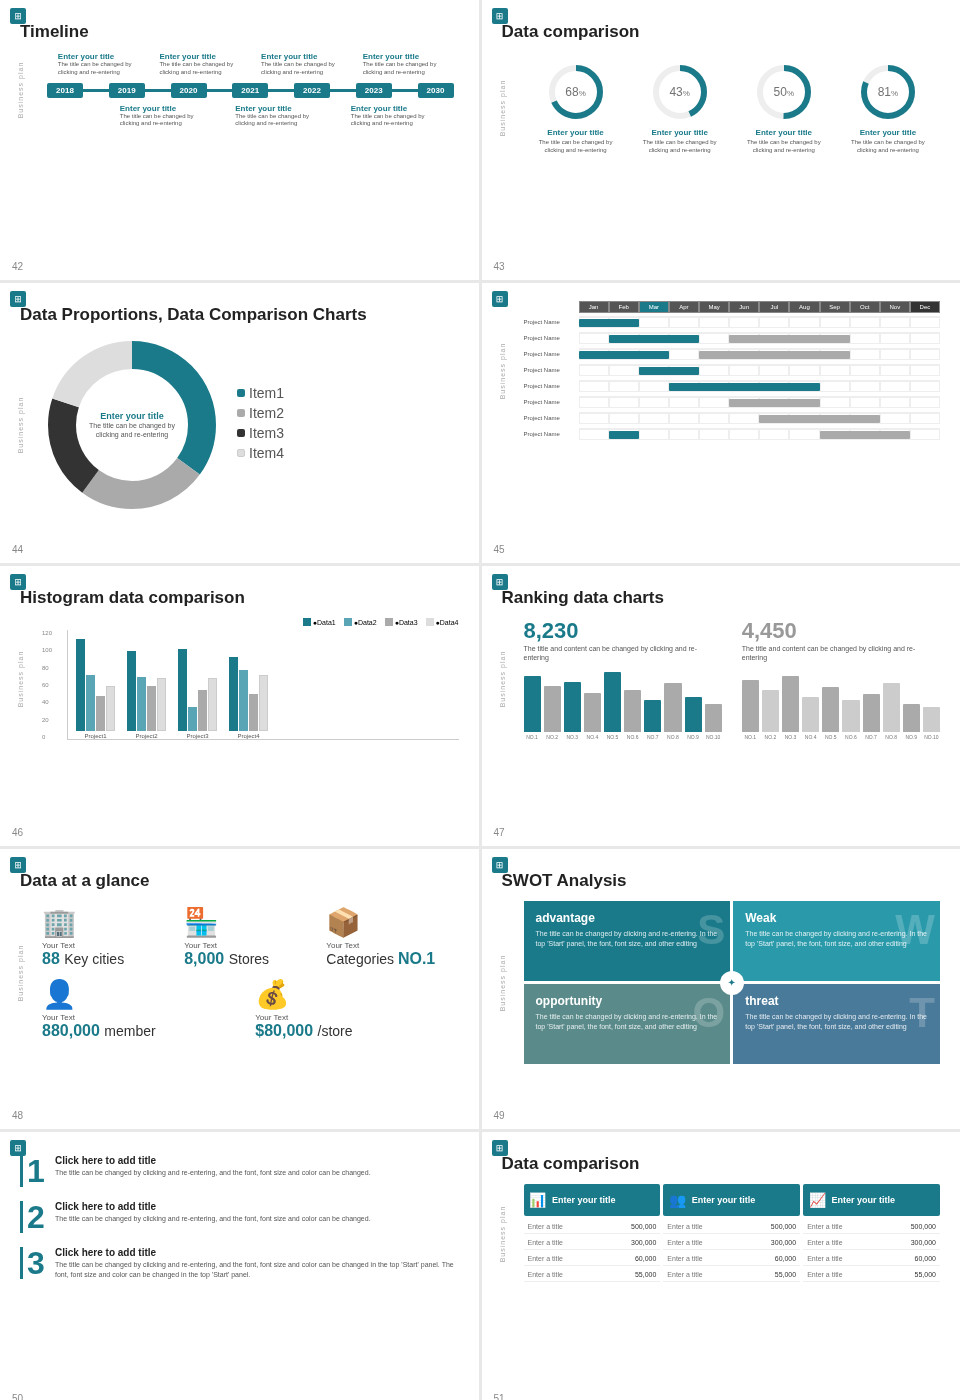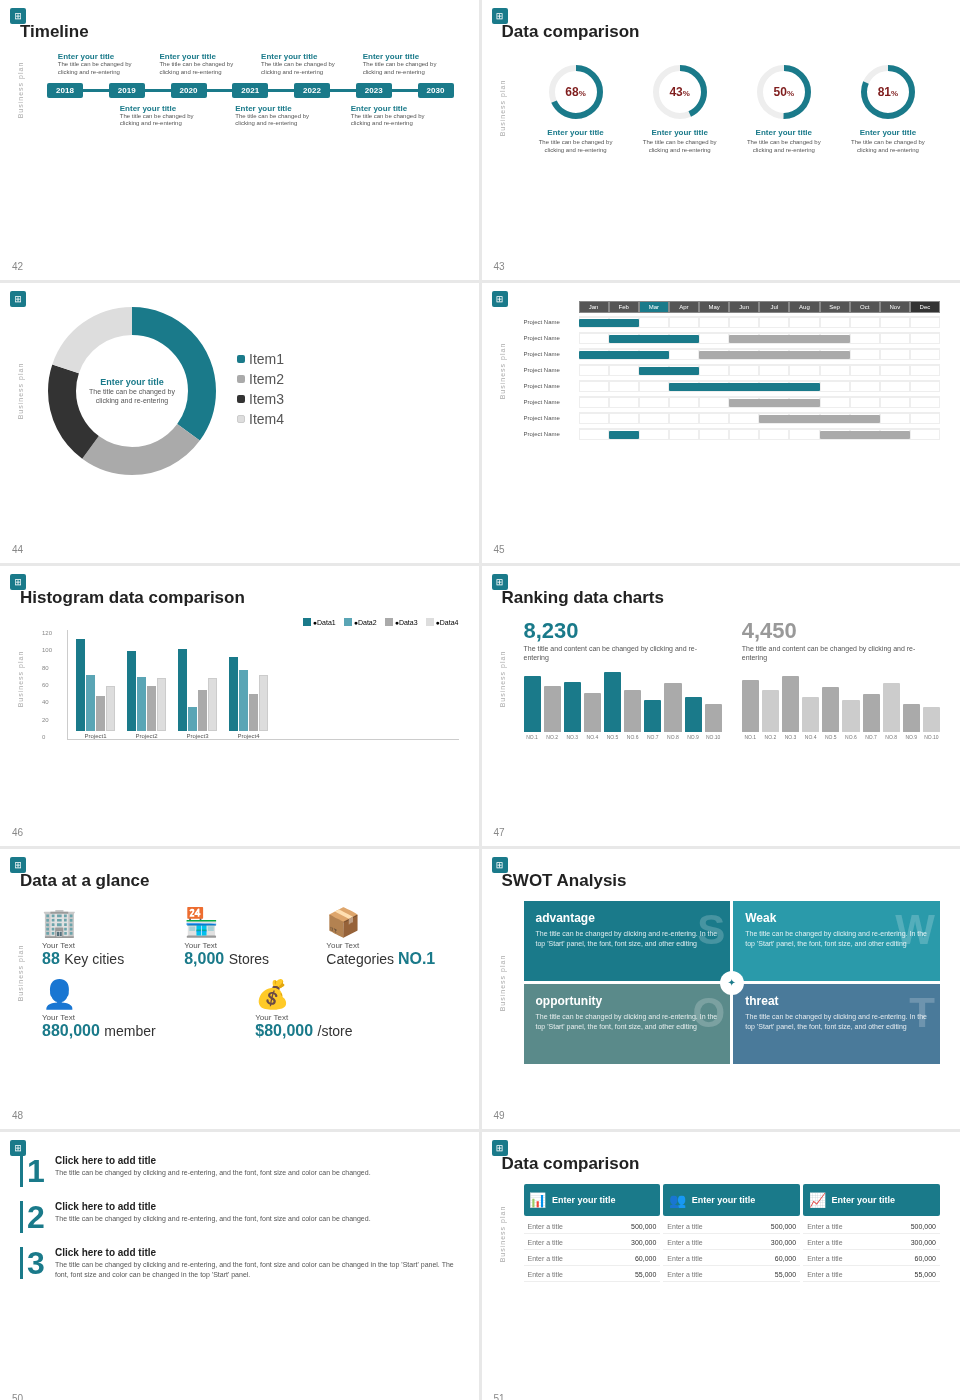--- a/index.html
+++ b/index.html
@@ -118,21 +118,21 @@
       width: 60px;
       height: 60px;
       border-radius: 50%;
       margin: 0 auto 6px;
       position: relative;
       display: flex;
       align-items: center;
       justify-content: center;
     }
     .circle-ring svg { position: absolute; top: 0; left: 0; transform: rotate(-90deg); }
-    .circle-pct { font-size: 12px; font-weight: bold; color: #7f1d1d; z-index: 1; text-align: center; }
+    .circle-pct { font-size: 12px; font-weight: normal; color: #737373; z-index: 1; text-align: center; }
     .circle-item-title { color: #1a7a8a; font-weight: bold; font-size: 8px; margin-bottom: 2px; }
     .circle-item-desc { color: #555; font-size: 6px; line-height: 1.3; }
     
     
     .donut-container { display: flex; align-items: center; gap: 15px; }
     .donut-chart { position: relative; width: 180px; height: 180px; flex-shrink: 0; }
     .donut-center {
       position: absolute;
       top: 50%; left: 50%;
       transform: translate(-50%, -50%);
@@ -353,20 +353,21 @@
           <div class="circle-item-title">Enter your title</div>
           <div class="circle-item-desc">The title can be changed by clicking and re-entering</div>
         </div>
       </div>
     </div>
     <div class="slide-number">43</div>
   </div>
 
   <div class="slide">
     <div class="slide-icon"></div>
+    <div class="slide-title">Data Proportions, Data Comparison Charts</div>
     <div style="position:relative; padding-left: 22px;">
       <span class="business-plan-label">Business plan</span>
       <div class="donut-container">
         <div class="donut-chart">
           <svg width="180" height="180" viewBox="0 0 180 180">
 
             <circle cx="90" cy="90" r="70" fill="none" stroke="#1a7a8a" stroke-width="28" stroke-dasharray="153.94 439.82" stroke-dashoffset="0" transform="rotate(-90 90 90)"></circle>
 
             <circle cx="90" cy="90" r="70" fill="none" stroke="#aaaaaa" stroke-width="28" stroke-dasharray="109.96 483.8" stroke-dashoffset="-153.94" transform="rotate(-90 90 90)"></circle>
 

